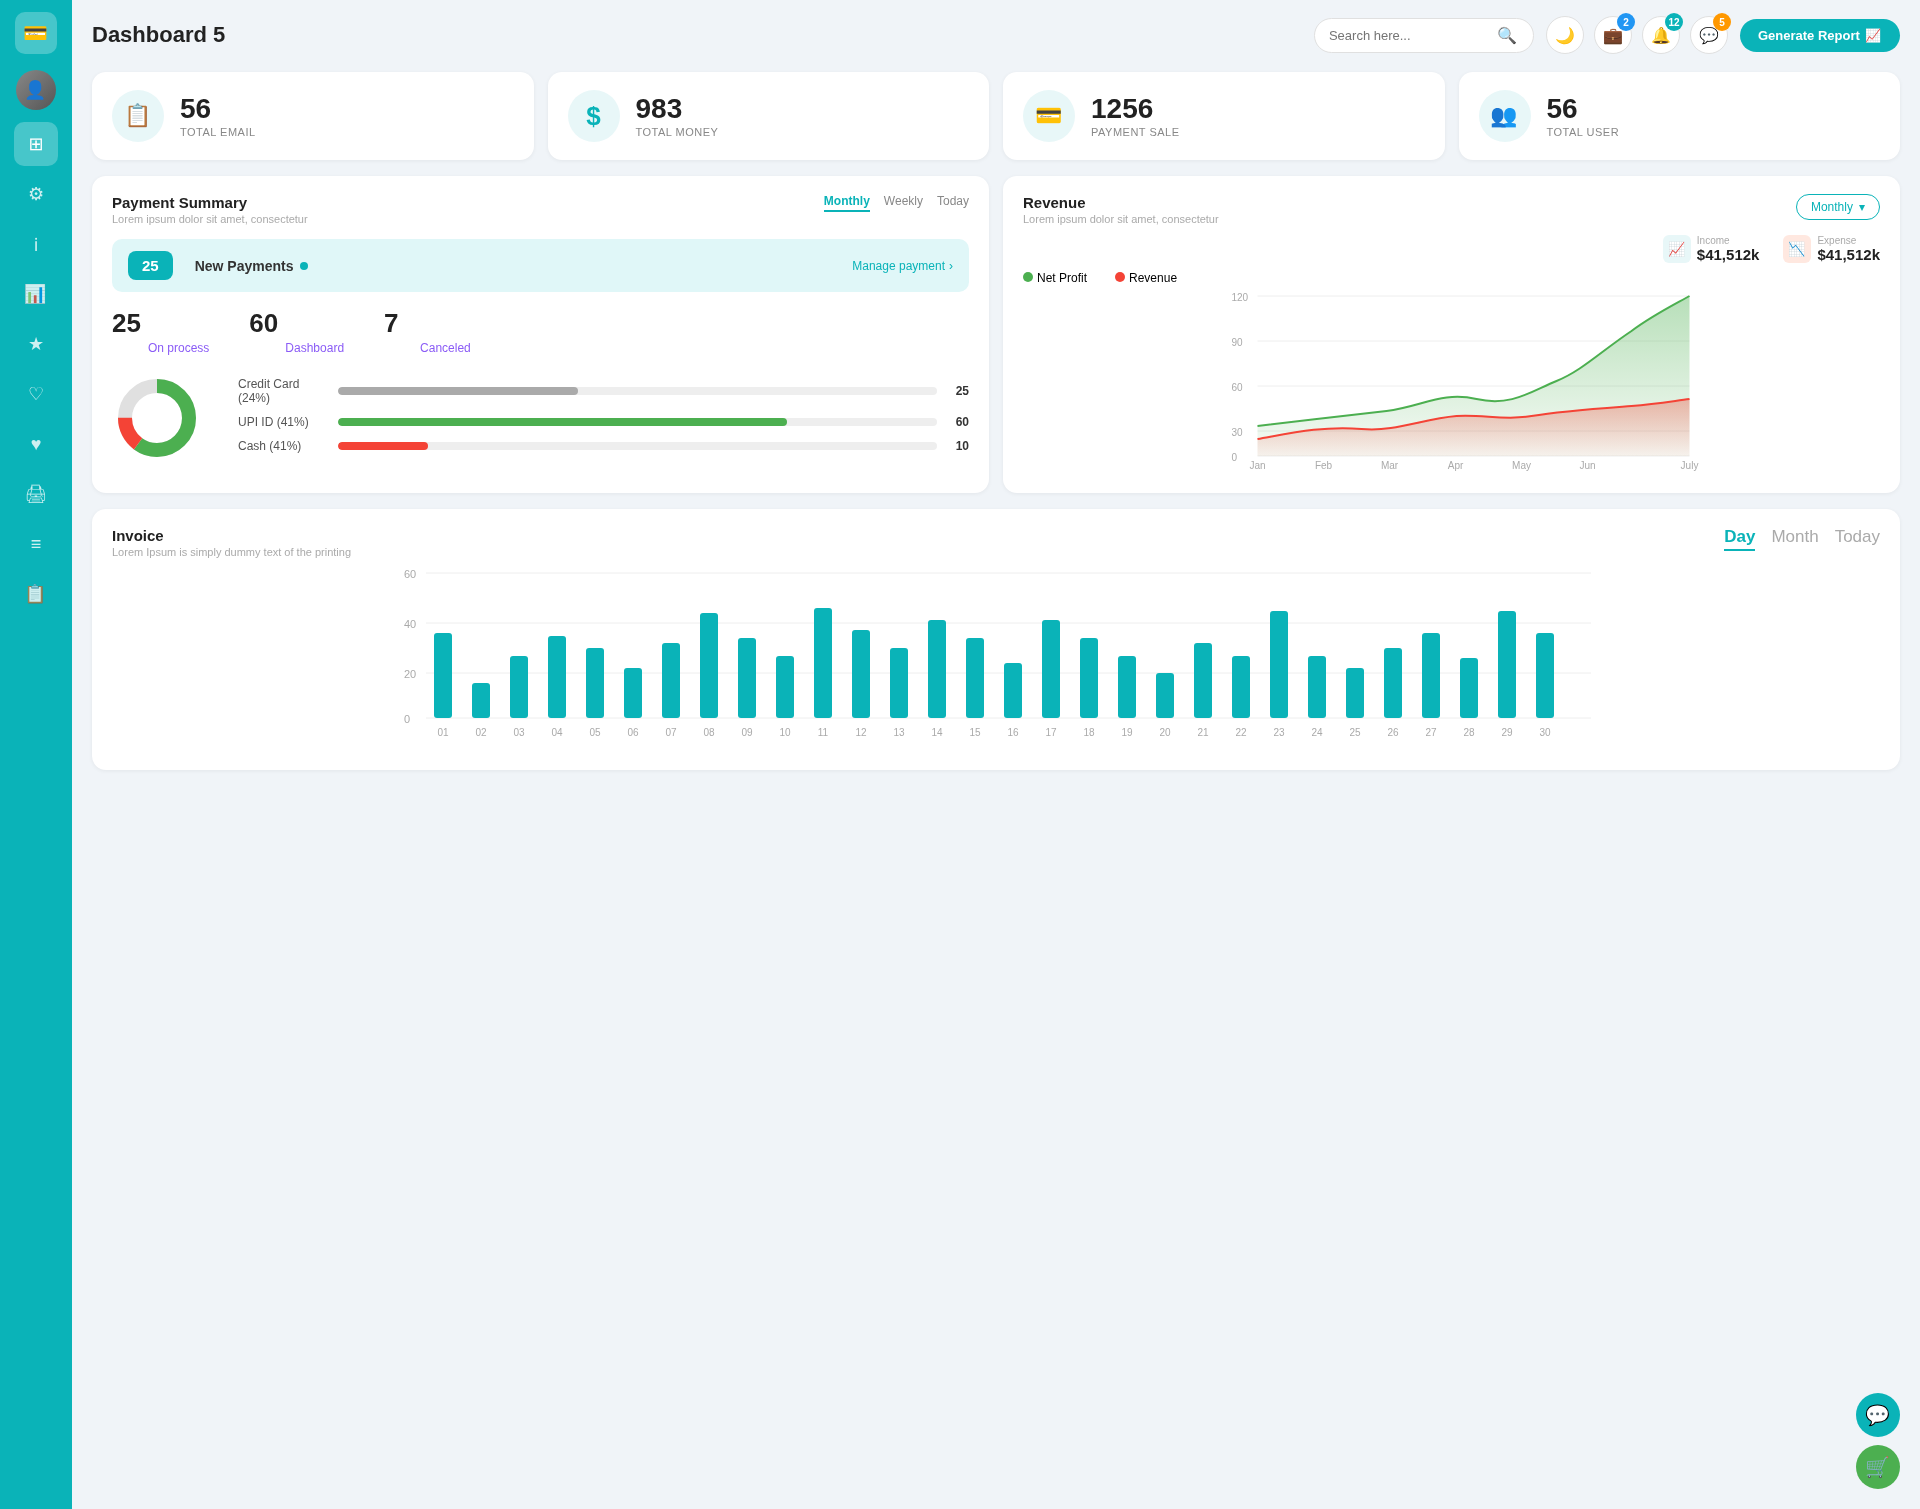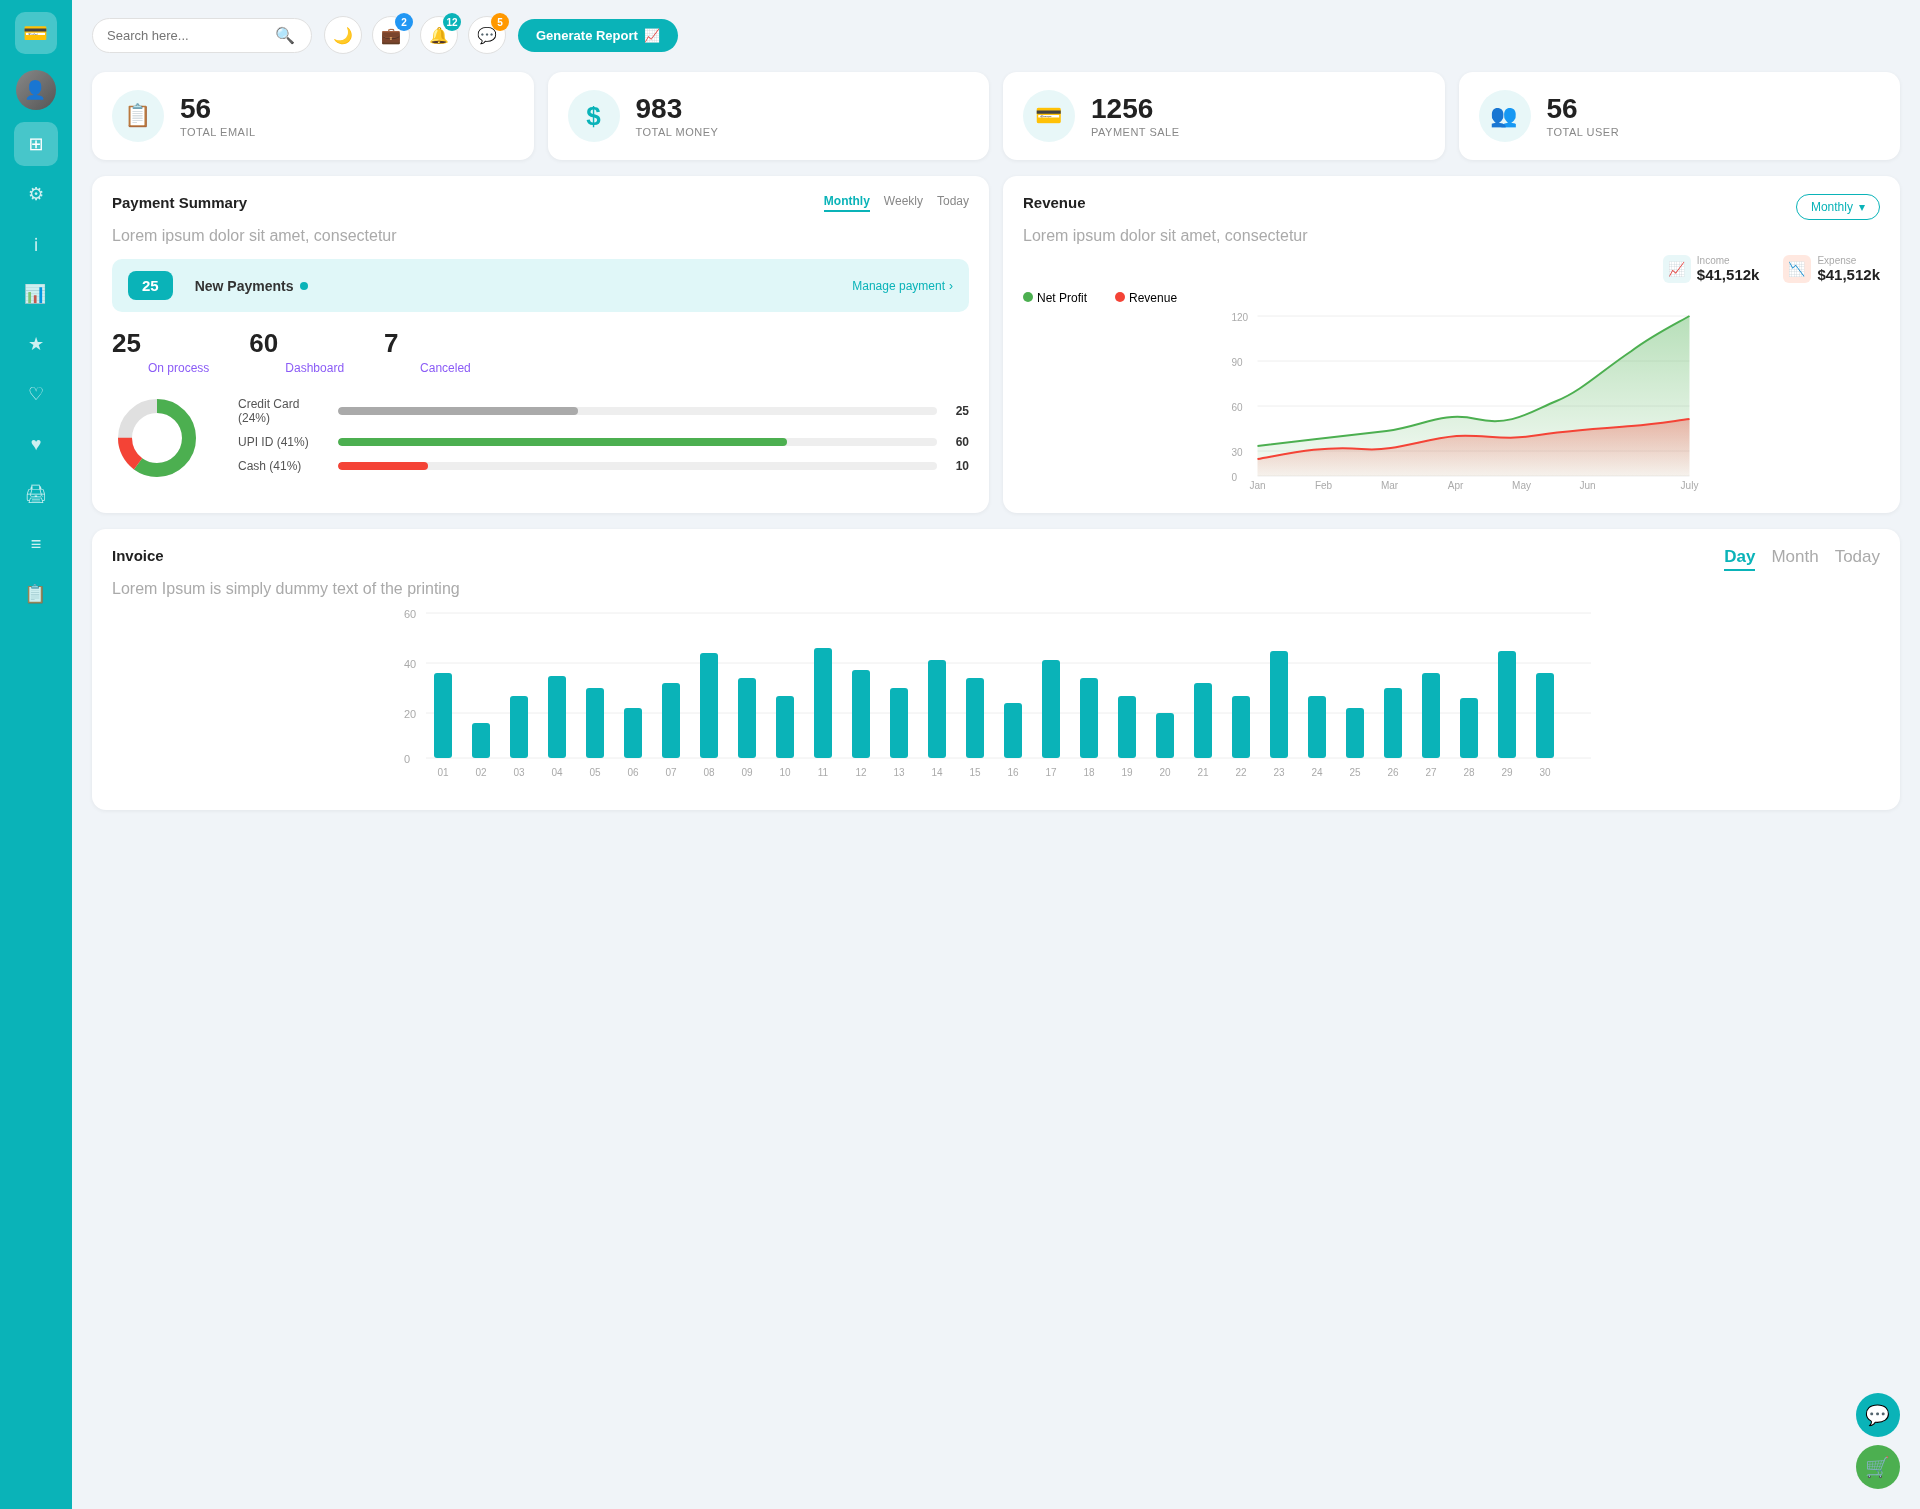--- a/index.html
+++ b/index.html
@@ -173,23 +173,23 @@
       border-radius: 14px;
       padding: 18px 20px;
       box-shadow: 0 1px 4px rgba(0,0,0,0.06);
     }
     .card-title {
       font-size: 15px;
       font-weight: 700;
       color: #222;
     }
     .card-subtitle {
-      font-size: 16px;
+      font-size: 11px;
       color: #aaa;
-      margin-top: 16px;
+      margin-top: 2px;
     }
     .card-header {
       display: flex;
       justify-content: space-between;
       align-items: flex-start;
       margin-bottom: 14px;
     }
     .tab-group {
       display: flex;
       gap: 14px;
@@ -396,20 +396,21 @@
   <div class="sidebar-item">♡</div>
   <div class="sidebar-item">♥</div>
   <div class="sidebar-item">🖨</div>
   <div class="sidebar-item">≡</div>
   <div class="sidebar-item">📋</div>
 </div>
 
 <div class="main">
 
   <div class="header">
+    <div class="header-title">Dashboard 5</div>
     <div class="search-box">
       <input type="text" placeholder="Search here..." style="">
       <span>🔍</span>
     </div>
     <div class="header-icons">
       <div class="icon-btn">🌙</div>
       <div class="icon-btn">
         💼
         <span class="badge badge-blue">2</span>
       </div>

